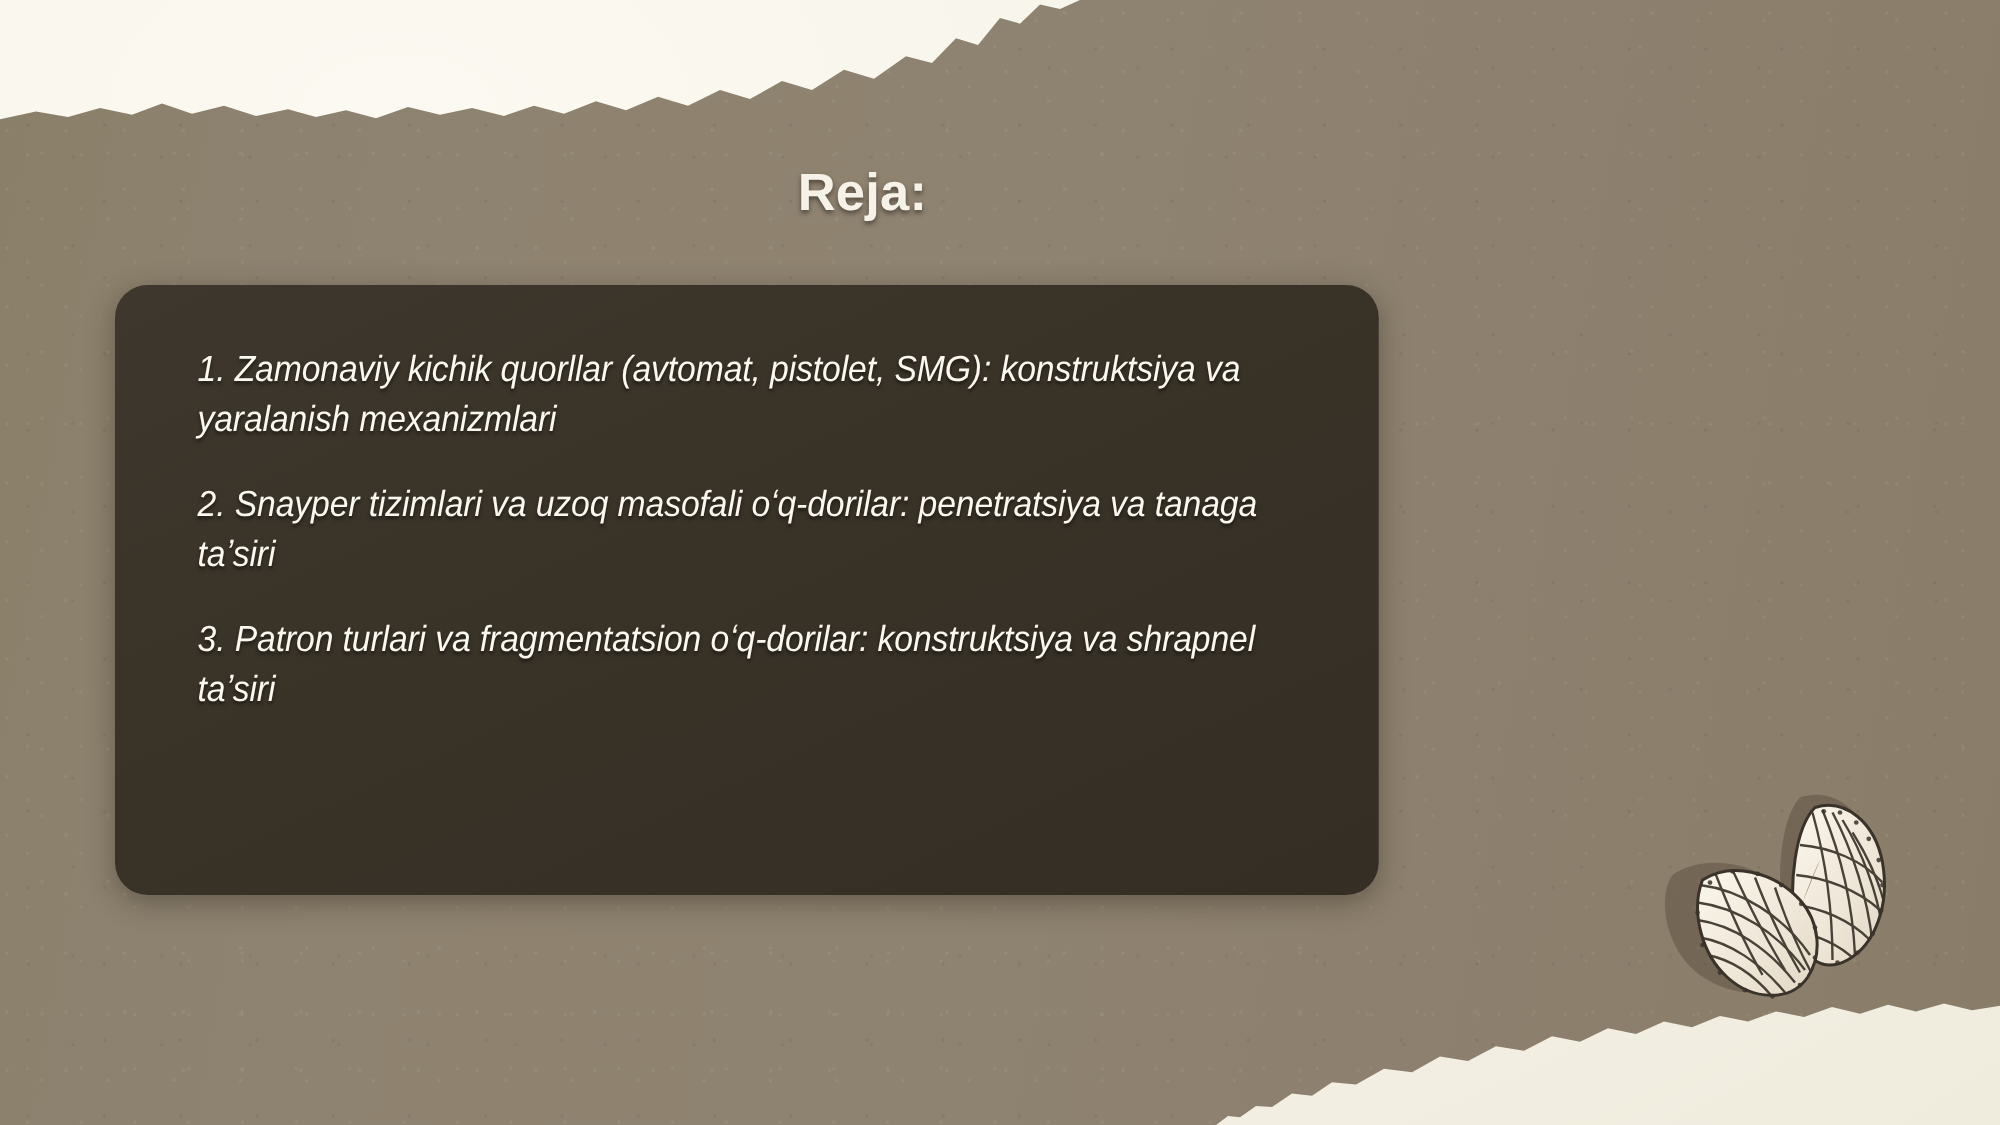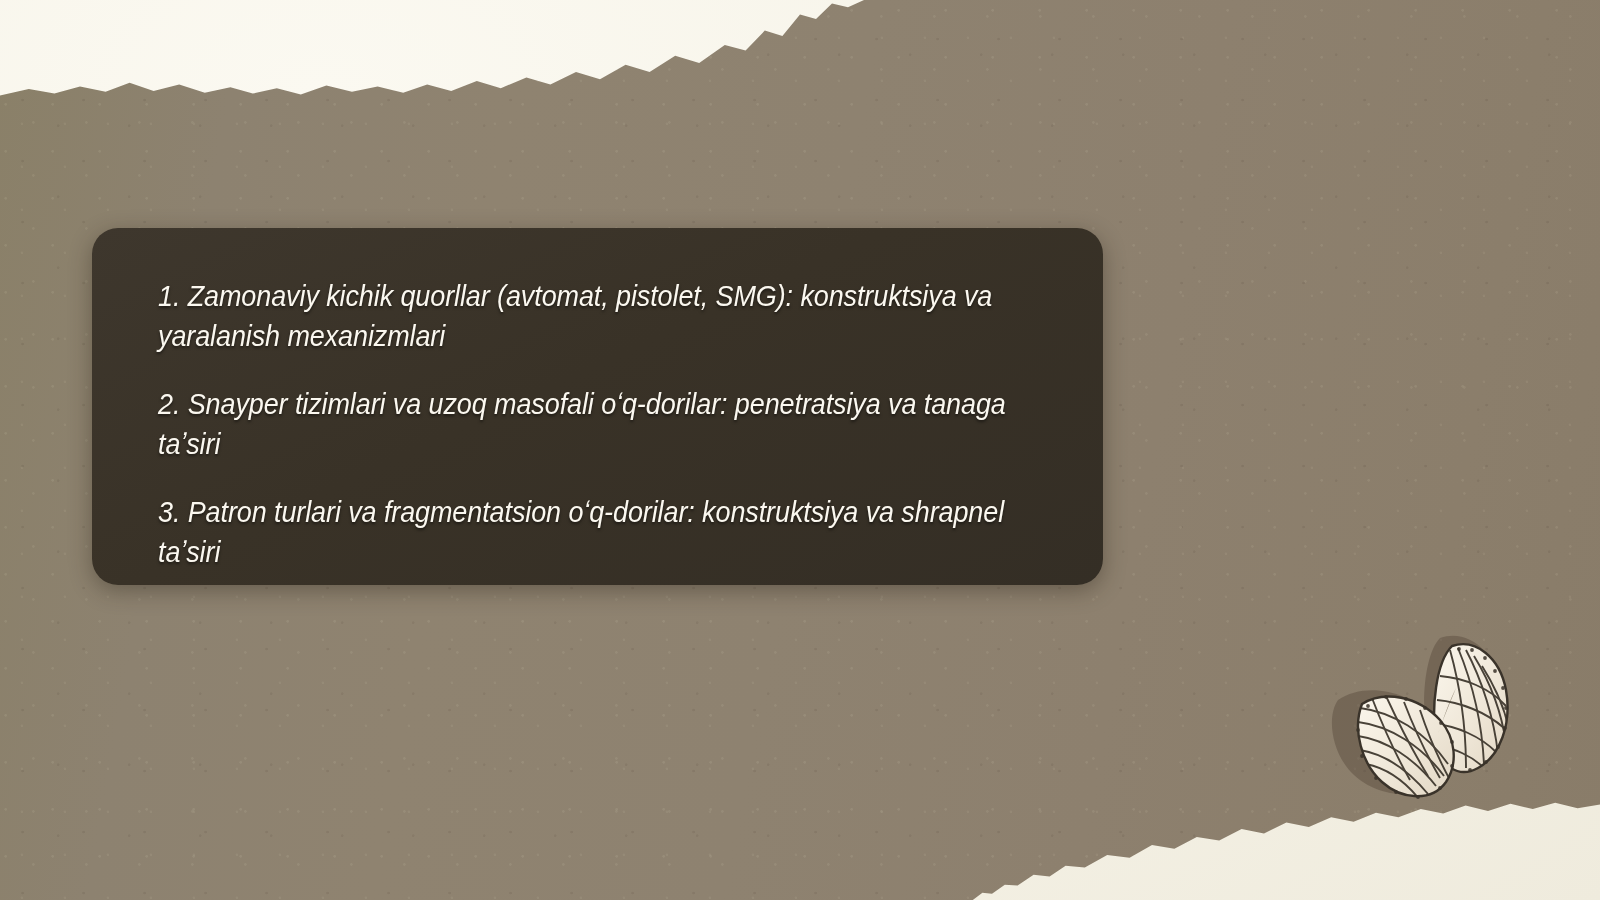--- a/index.html
+++ b/index.html
@@ -107,21 +107,21 @@
     letter-spacing: .2px;
     text-shadow: 0 2px 4px rgba(30,24,16,.55);
   }
 
   
   .card {
     position: absolute;
     left: 92px;
     top: 228px;
     width: 1011px;
-    height: 357px;
+    height: 488px;
     background: linear-gradient(155deg, #3e372d 0%, #393227 45%, #342e25 100%);
     border-radius: 26px;
     box-shadow: 0 6px 22px rgba(40,32,22,.38);
   }
 
   .card-inner {
     position: absolute;
     left: 66px;
     top: 48px;
     right: 14px;
@@ -154,20 +154,21 @@
 <body>
 
 <div id="slide">
 
   <div class="paper-base"></div>
 
   <div class="board">
     <div class="grain"></div>
   </div>
 
+  <div class="title">Reja:</div>
 
   <div class="card">
     <div class="card-inner">
       <div class="bullet">1. Zamonaviy kichik quorllar (avtomat, pistolet, SMG): konstruktsiya va yaralanish mexanizmlari</div>
       <div class="bullet">2. Snayper tizimlari va uzoq masofali oʻq-dorilar: penetratsiya va tanaga taʼsiri</div>
       <div class="bullet">3. Patron turlari va fragmentatsion oʻq-dorilar: konstruktsiya va shrapnel taʼsiri</div>
     </div>
   </div>
 
   <div class="butterfly">

